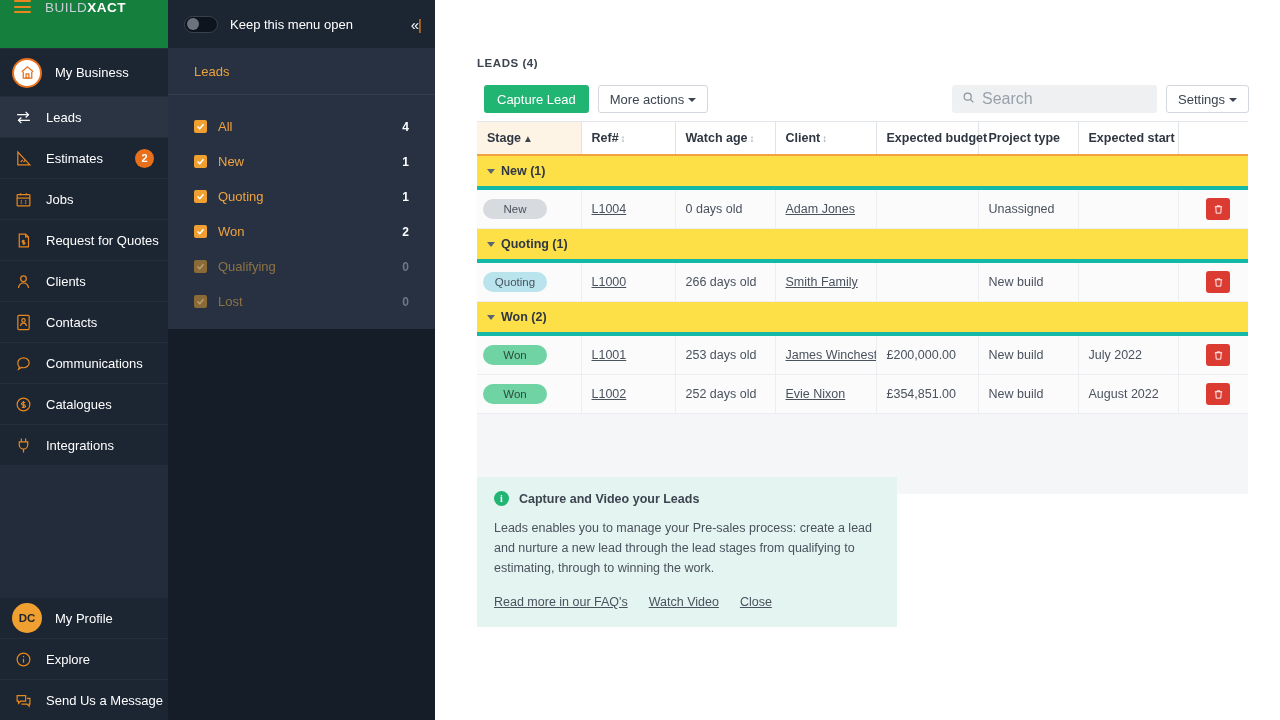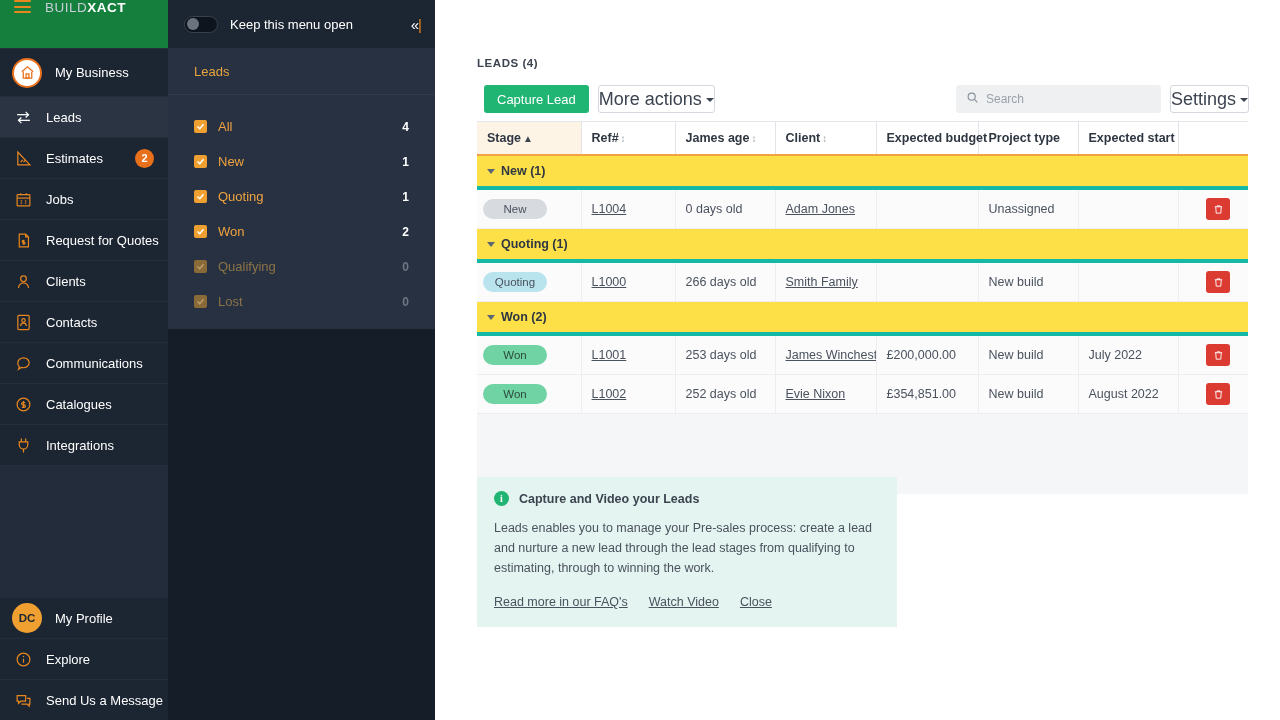--- a/index.html
+++ b/index.html
@@ -103,37 +103,37 @@
   }
   .panel { position: absolute; left: 42px; top: 77px; width: 771px; }
 
   .toolbar { display: flex; align-items: center; height: 44px; padding-left: 7px; }
   .btn-primary {
     background: #21b573; color: #ffffff; font-size: 13px; border: none;
     border-radius: 3px; height: 28px; padding: 0 13px; cursor: pointer;
     font-family: inherit;
   }
   .btn-outline {
-    background: #ffffff; color: #3c4450; font-size: 18px; border: 1px solid #d3d8de;
-    border-radius: 3px; height: 28px; padding: 0 0; margin-left: 9px;
+    background: #ffffff; color: #3c4450; font-size: 13px; border: 1px solid #d3d8de;
+    border-radius: 3px; height: 28px; padding: 0 11px; margin-left: 9px;
     cursor: pointer; font-family: inherit;
   }
   .caret { display: inline-block; margin-left: 4px; border-left: 4px solid transparent;
            border-right: 4px solid transparent; border-top: 4px solid #3c4450;
            vertical-align: middle; }
 
   .toolbar-right { position: absolute; top: 8px; right: -1px;
                    display: flex; align-items: center; gap: 9px; }
   .search-box {
     width: 205px; height: 28px; background: #eef0f2; border: 1px solid #eef0f2;
     border-radius: 3px; display: flex; align-items: center; padding: 0 9px; gap: 7px;
   }
   .search-box input {
     border: none; outline: none; background: transparent; flex: 1;
-    font-size: 12px; color: #3c4450; font-family: inherit;
+    font-size: 16px; color: #3c4450; font-family: inherit;
   }
   .search-box input::placeholder { color: #9aa1aa; }
 
   
   .tbl-wrap { background: #f5f6f7; border-top: 1px solid #e3e6ea; }
   table.leads { width: 100%; border-collapse: collapse; table-layout: fixed; }
   table.leads th {
     font-size: 12.5px; font-weight: 700; color: #2f3742; text-align: left;
     padding: 9px 0 9px 10px; background: #ffffff; vertical-align: middle;
     border-bottom: 2px solid #f0a340; border-right: 1px solid #e0e4e9;
@@ -454,21 +454,21 @@
             <col style="width:101px">
               <col style="width:102px">
               <col style="width:100px">
             <col style="width:100px">
               <col style="width:70px">
           </colgroup>
           <thead>
             <tr>
               <th class="sorted"><span>Stage</span><span class="sort-ic up">▲</span></th>
               <th><span>Ref#</span><span class="sort-ic">↕</span></th>
-              <th><span>James age</span><span class="sort-ic">↕</span></th>
+              <th><span>Watch age</span><span class="sort-ic">↕</span></th>
               <th><span>Client</span><span class="sort-ic">↕</span></th>
               <th><span>Expected budget</span></th>
               <th><span>Project type</span></th>
               <th><span>Expected start</span></th>
               <th class="last"></th>
             </tr>
           </thead>
           <tbody>
 
             <tr class="grp">

